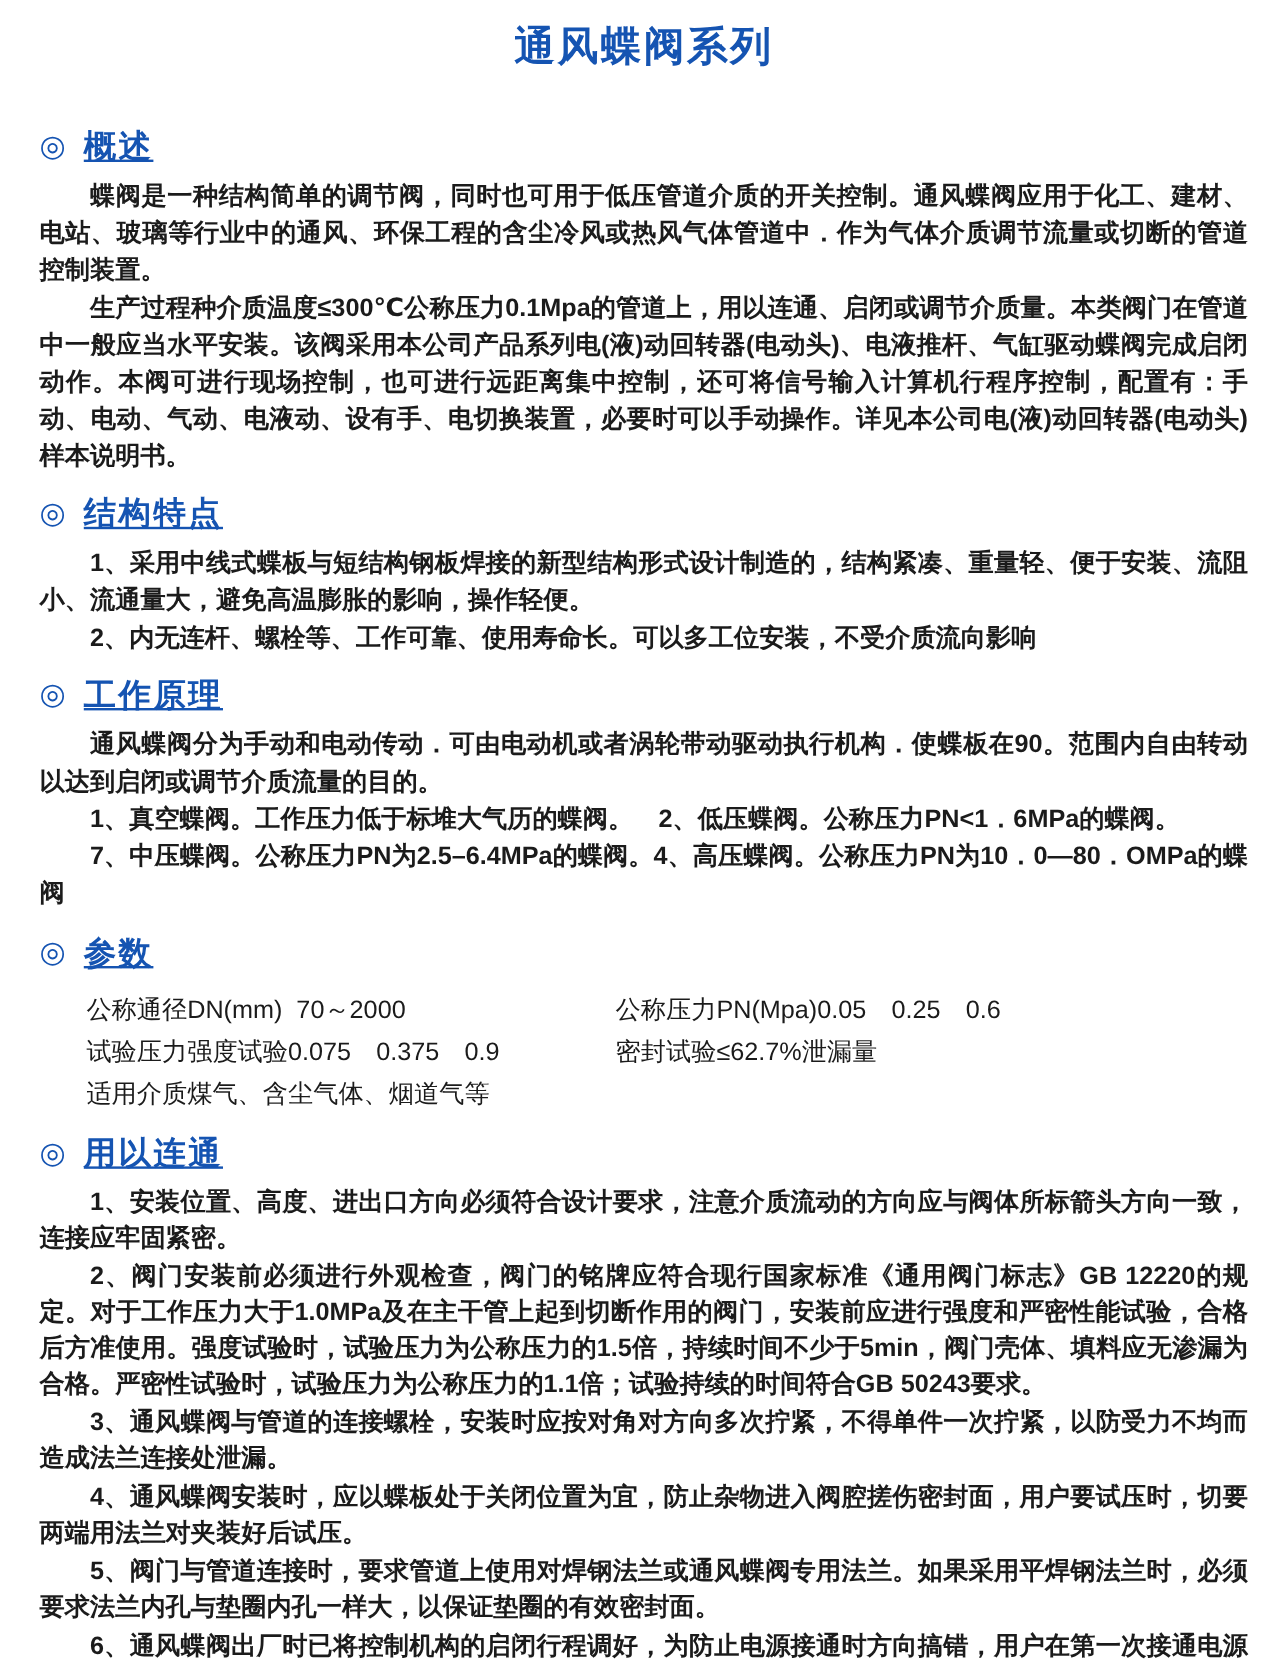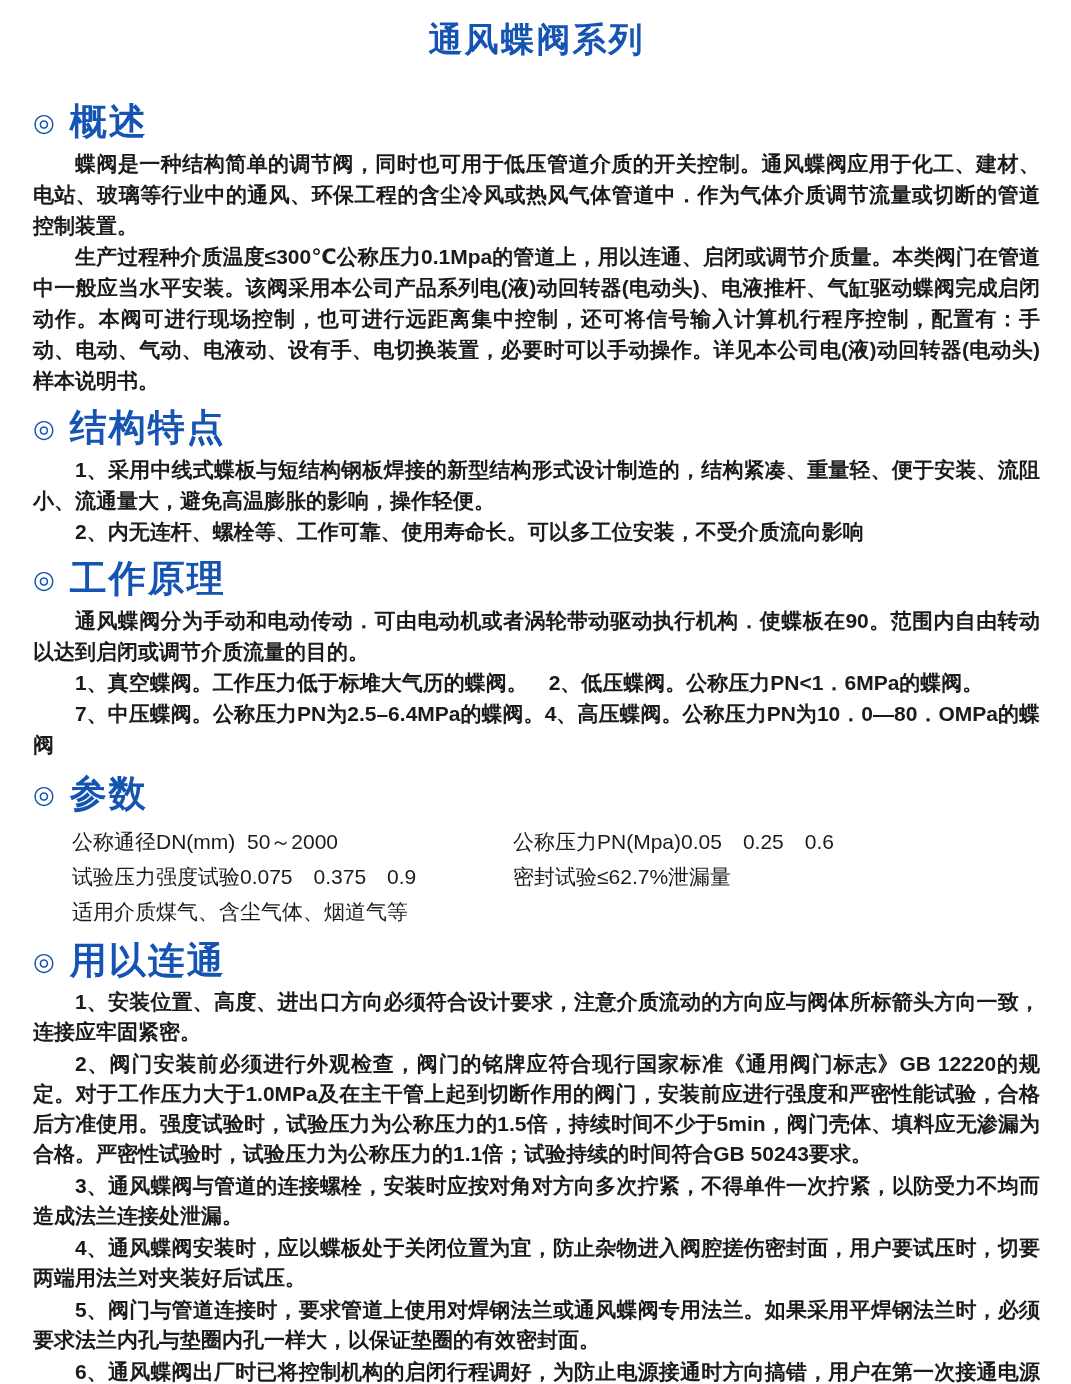--- a/index.html
+++ b/index.html
@@ -28,22 +28,23 @@
   }
   .sec-head{
     display:flex;align-items:center;gap:15px;
     margin:14px 0 8px 0;
     color:var(--accent);
   }
   .sec-bullet{
     font-size:25px;line-height:36px;font-weight:400;
   }
   .sec-title{
-    font-size:37px;line-height:36px;font-weight:700;
+    font-size:27px;line-height:36px;font-weight:700;
     letter-spacing:2px;
+    text-decoration:underline;
   }
   .para{
     margin:0;
     font-size:21px;line-height:31px;
     text-align:justify;
     text-indent:2em;
     font-weight:700;
   }
   .sec-install .para{
     line-height:30px;
@@ -100,21 +101,21 @@
     <p class="para">7、中压蝶阀。公称压力PN为2.5–6.4MPa的蝶阀。4、高压蝶阀。公称压力PN为10．0—80．OMPa的蝶阀</p>
   </section>
 
   <section class="sec sec-params">
     <h2 class="sec-head">
       <span class="sec-bullet">◎</span>
       <span class="sec-title">参数</span>
     </h2>
     <div class="params">
       <div class="params-col left">
-        <p class="param-row">公称通径DN(mm)  50～2000</p>
+        <p class="param-row">公称通径DN(mm)  70～2000</p>
         <p class="param-row">试验压力强度试验0.075　0.375　0.9</p>
         <p class="param-row">适用介质煤气、含尘气体、烟道气等</p>
       </div>
       <div class="params-col right">
         <p class="param-row">公称压力PN(Mpa)0.05　0.25　0.6</p>
         <p class="param-row">密封试验≤62.7%泄漏量</p>
       </div>
     </div>
   </section>
 

